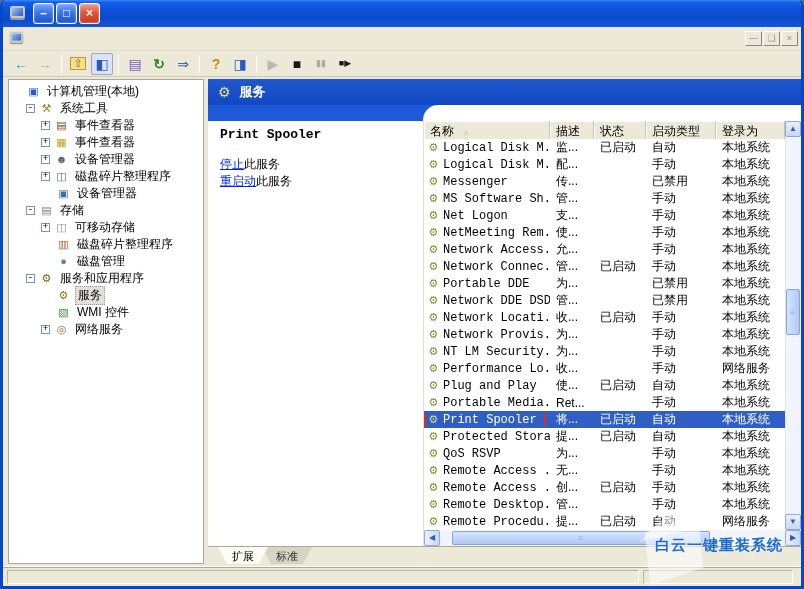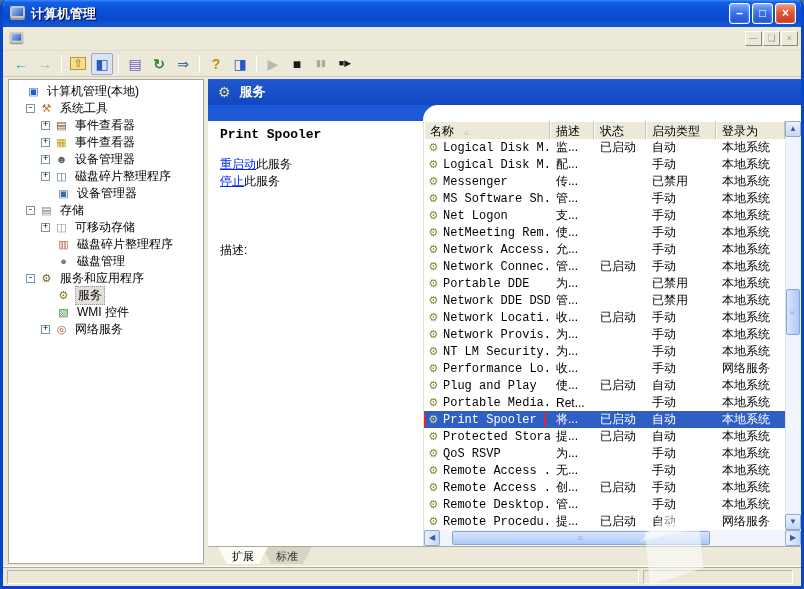--- a/index.html
+++ b/index.html
@@ -125,21 +125,20 @@
   .wm-line2 { position:relative; color:#1A6AD4; font-family:"Liberation Mono",monospace;
     font-size:13px; background:rgba(235,242,252,.8); margin-top:2px; }
 </style>
 </head>
 <body>
 
 <div class="window">
 
   <div class="titlebar">
     <span class="t-icon"><span class="ic-computer"></span></span>
-    <span class="t-text">计算机管理</span>
     <span class="t-btn">–</span>
     <span class="t-btn">□</span>
     <span class="t-btn close">×</span>
   </div>
 
   <div class="menubar">
     <span class="m-icon"><span class="ic-computer"></span></span>
     <span class="spacer"></span>
     <span class="mdi-btn">—</span>
     <span class="mdi-btn">❏</span>
@@ -292,26 +291,25 @@
         <span class="b-text">服务</span>
       </div>
       <div class="band2">
           <div class="white-tab"></div>
         </div>
 
       <div class="content-row">
         <div class="desc-panel">
           <div class="svc-name">Print Spooler</div>
           <div class="svc-link-line">
+            <a>停止</a><span>此服务</span>
+          </div>
+          <div class="svc-link-line">
             <a>重启动</a><span>此服务</span>
           </div>
-          <div class="svc-link-line">
-            <a>停止</a><span>此服务</span>
-          </div>
-          <div class="svc-desc-label">描述:</div>
         </div>
 
         <div class="list-zone">
           <div class="lv-header" id="lv-header">
               <span class="lv-col c0">名称<span class="sort">▵</span></span>
               <span class="lv-col c1">描述</span>
               <span class="lv-col c2">状态</span>
               <span class="lv-col c3">启动类型</span>
               <span class="lv-col c4">登录为</span>
             </div>
@@ -575,15 +573,16 @@
   </div>
 
   <div class="statusbar">
     <div class="sb-cell"></div>
     <div class="sb-cell small"></div>
   </div>
 
   <div class="watermark">
     <div class="wm-shape"></div>
       <div class="wm-roof"></div>
+    <div class="wm-line1">白云一键重装系统</div>
   </div>
 
 </div>
 
 </body></html>

